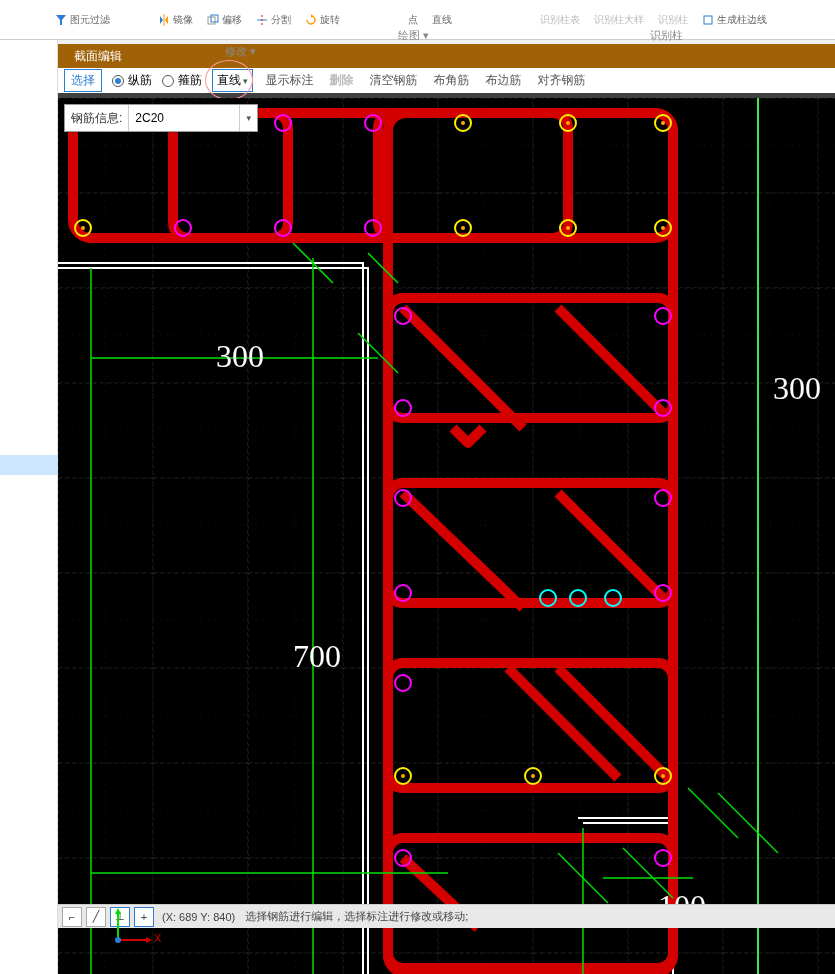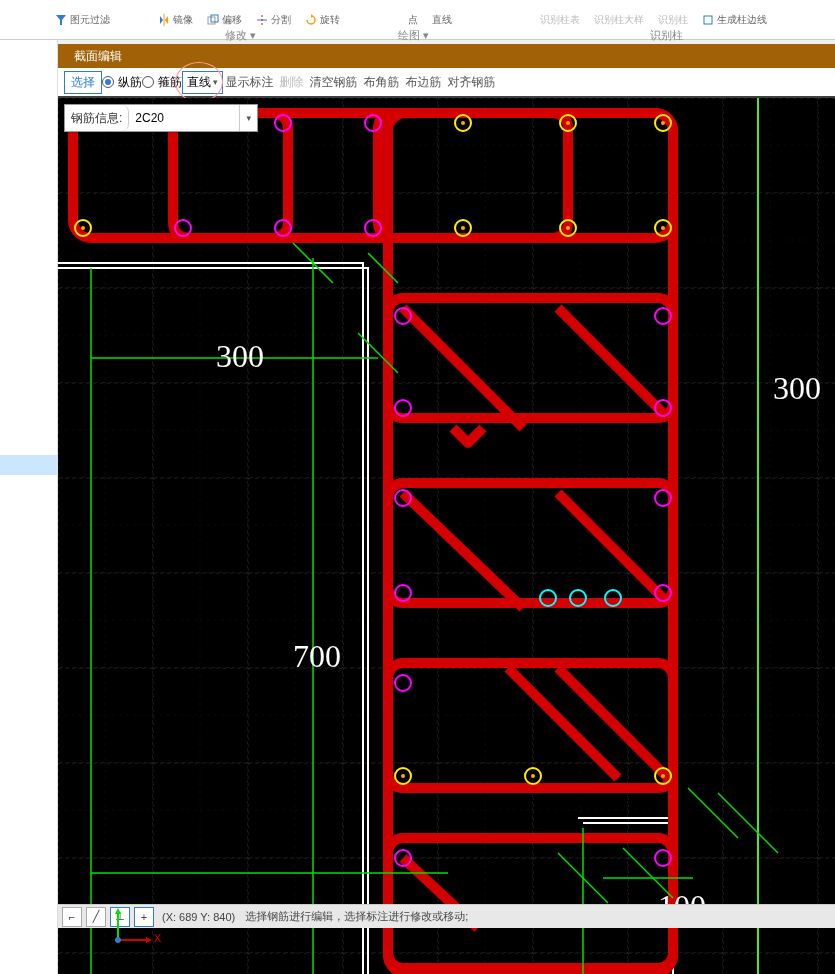--- a/index.html
+++ b/index.html
@@ -7,34 +7,34 @@
 
 
 .ribbon { height: 40px; background: #fff; border-bottom: 1px solid #ccc; display: flex; align-items: center; padding-left: 55px; gap: 14px; font-size: 12px; color: #555; position: relative; }
 .ribbon-small { font-size: 10px; color: #666; display: flex; align-items: center; gap: 3px; }
 .ribbon-group-label { position: absolute; font-size: 11px; color: #888; }
 
 
 .window-bar { height: 24px; background: #a16207; color: #fff; font-size: 12px; display: flex; align-items: center; padding: 0 16px; margin-top: 4px; }
 
 
-.toolbar { height: 30px; background: #fff; border-bottom: 2px solid #404040; display: flex; align-items: center; padding: 0 6px; gap: 0; font-size: 12px; margin-left: 58px; }
+.toolbar { height: 30px; background: #fff; border-bottom: 5px solid #404040; display: flex; align-items: center; padding: 0 6px; gap: 10px; font-size: 12px; margin-left: 58px; }
 .btn { border: 1px solid #2d7dd2; color: #2d7dd2; padding: 2px 6px; background: #fff; cursor: pointer; }
 .radio-group { display: flex; align-items: center; gap: 4px; }
 .radio-circle { width: 12px; height: 12px; border: 1px solid #555; border-radius: 50%; display: inline-flex; align-items: center; justify-content: center; }
 .radio-circle.checked::after { content: ""; width: 6px; height: 6px; background: #2d7dd2; border-radius: 50%; }
 .tool-link { color: #555; cursor: pointer; padding: 0 3px; }
-.tool-link.disabled { color: #bbb; }
+.tool-link.disabled { color: #bbb; font-weight: bold; }
 .dropdown-btn { border: 1px solid #2d7dd2; padding: 2px 4px; display: flex; align-items: center; gap: 2px; position: relative; }
 .dropdown-btn::after { content: "▾"; font-size: 9px; color: #555; }
 .highlight-ring { position: absolute; width: 48px; height: 40px; border: 1px solid #f99; border-radius: 50%; top: -10px; left: -8px; pointer-events: none; }
 
 
 .info-bar { position: absolute; top: 104px; left: 64px; background: #fff; border: 1px solid #999; display: flex; align-items: center; height: 28px; z-index: 5; box-shadow: 0 1px 3px rgba(0,0,0,0.2); }
-.info-label { padding: 0 6px; border-right: 1px solid #ccc; font-size: 12px; color: #333; height: 100%; display: flex; align-items: center; border-radius: 7px; }
+.info-label { padding: 0 6px; border-right: 1px solid #ccc; font-size: 12px; color: #333; height: 100%; display: flex; align-items: center; }
 .info-input { border: none; padding: 4px 6px; width: 110px; font-size: 12px; height: 100%; outline: none; }
 .info-dd { width: 18px; height: 100%; border-left: 1px solid #ccc; display: flex; align-items: center; justify-content: center; font-size: 9px; color: #555; cursor: pointer; }
 
 
 .left-side { position: absolute; left: 0; top: 40px; width: 58px; bottom: 0; background: #fff; border-right: 1px solid #ddd; }
 .left-side .hl { position: absolute; left: 0; right: 0; height: 20px; background: #cde6ff; top: 415px; }
 
 
 .canvas-wrap { position: absolute; left: 58px; right: 0; top: 98px; bottom: 0; background: #000; overflow: hidden; }
 .canvas { position: absolute; inset: 0; }
@@ -98,21 +98,21 @@
   <span class="ribbon-small disabled" style="color:#bbb">识别柱表</span>
   <span class="ribbon-small disabled" style="color:#bbb">识别柱大样</span>
   <span class="ribbon-small disabled" style="color:#bbb">识别柱</span>
   <span class="ribbon-small">
     <svg width="12" height="12">
         <rect x="2" y="2" width="8" height="8" fill="none" stroke="#2d7dd2"></rect>
       </svg>
     <span>生成柱边线</span>
   </span>
 
-  <span class="ribbon-group-label" style="left:225px; top:28px"><span>修改</span> ▾</span>
+  <span class="ribbon-group-label" style="left:225px; top:44px"><span>修改</span> ▾</span>
   <span class="ribbon-group-label" style="left:398px; top:28px"><span>绘图</span> ▾</span>
   <span class="ribbon-group-label" style="left:650px; top:28px">识别柱</span>
 </div>
 
 <div class="left-side">
   <div class="hl"></div>
 </div>
 
 <div class="window-bar" style="margin-left:58px">
   <span>截面编辑</span>

